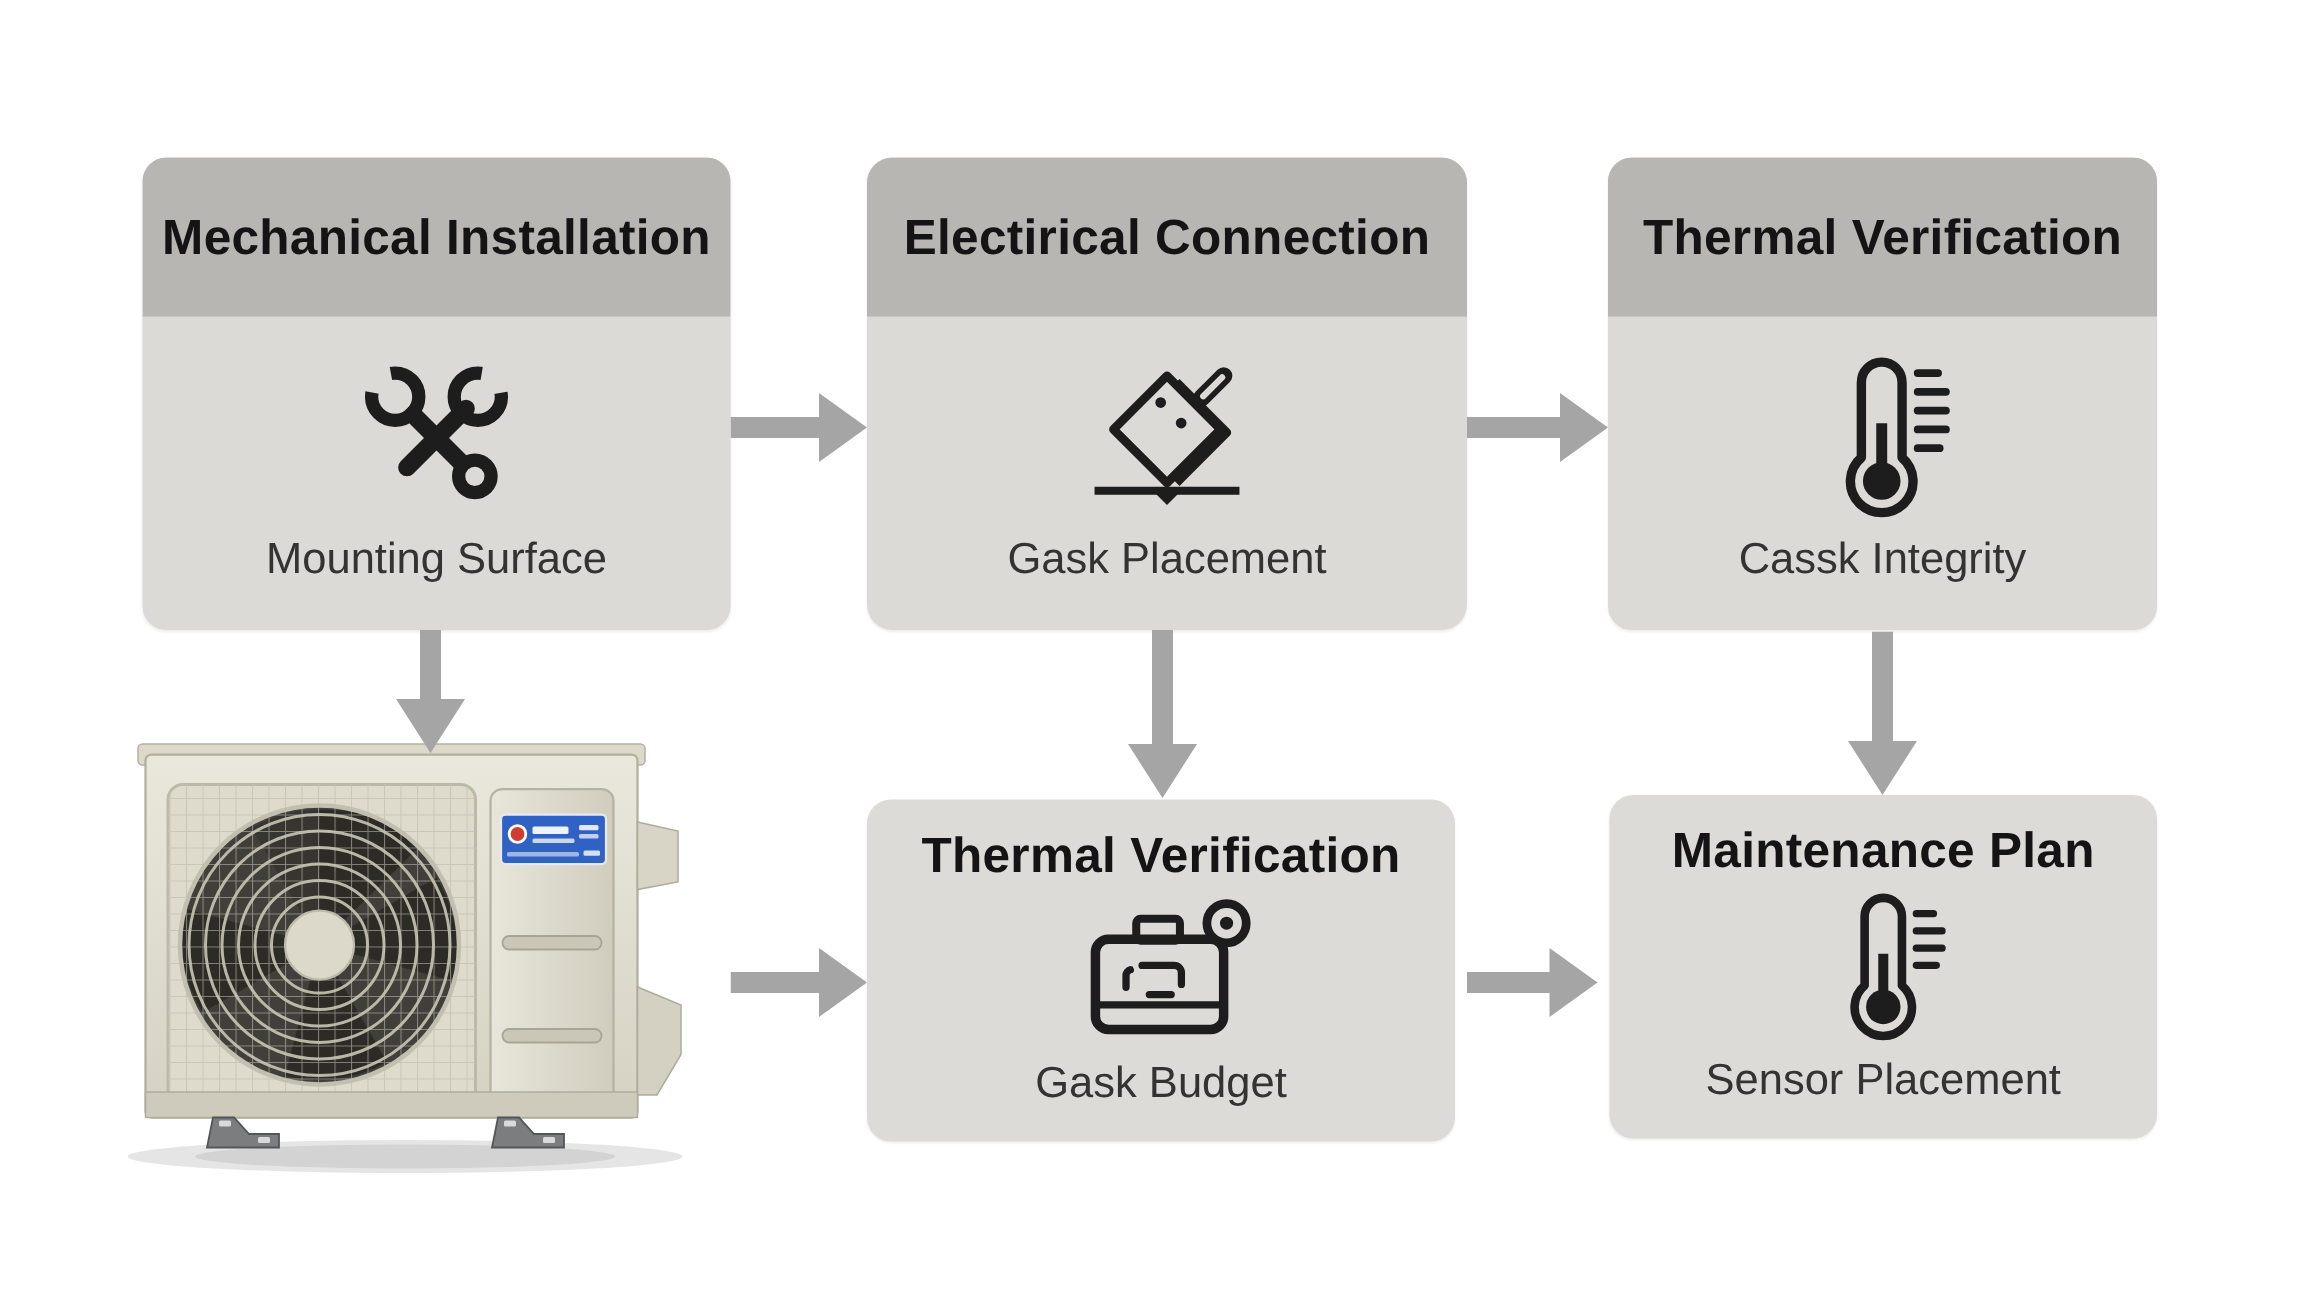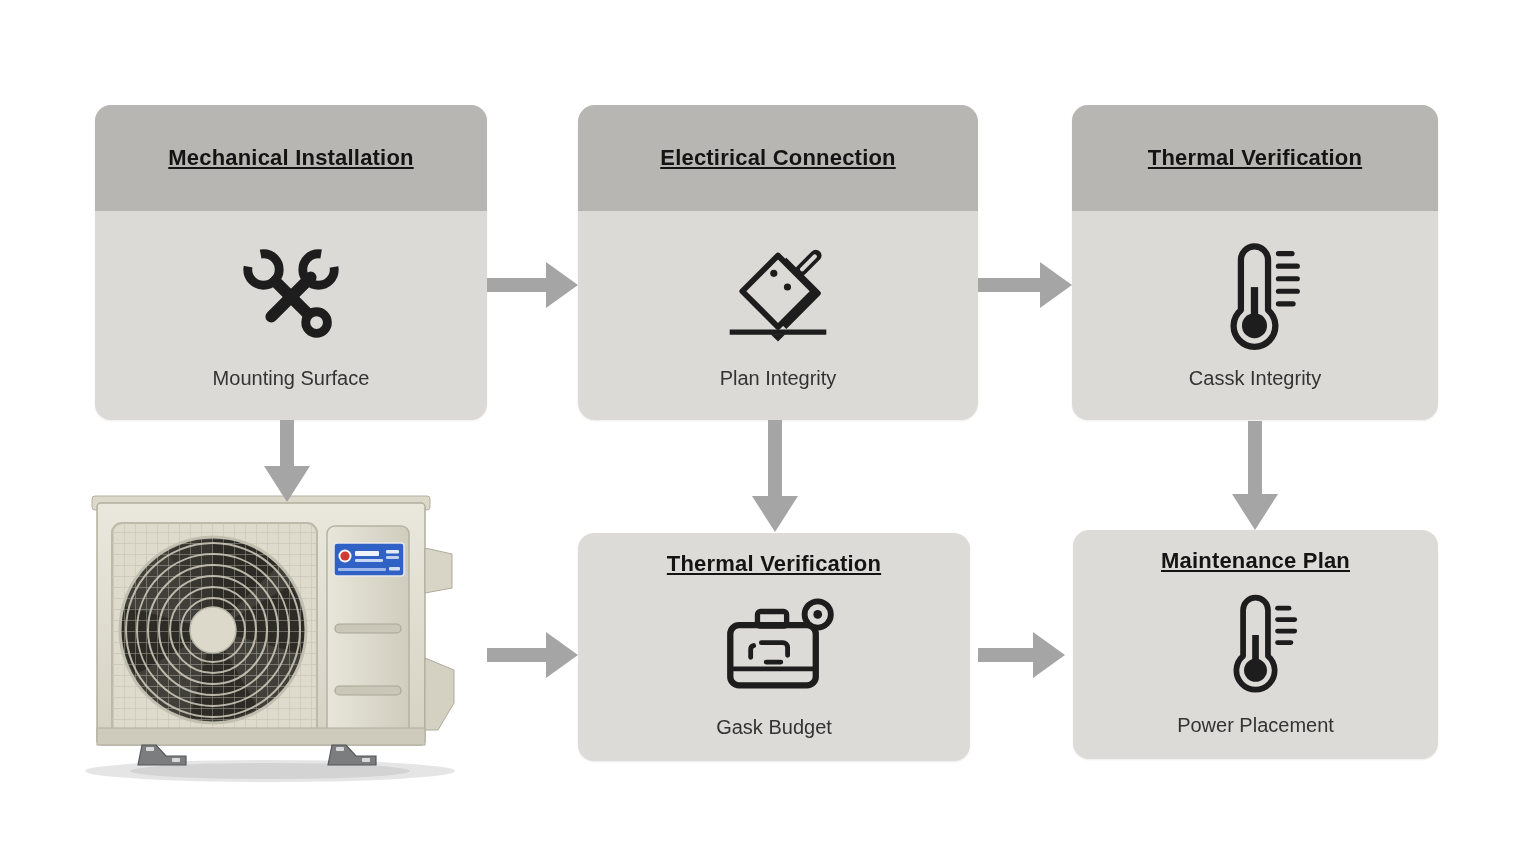--- a/index.html
+++ b/index.html
@@ -8,33 +8,33 @@
     font-family:"Liberation Sans","DejaVu Sans",sans-serif;
   }
   .node{
     position:absolute;border-radius:16px;overflow:hidden;
     background:#dbdad7;box-shadow:0 1px 2px rgba(0,0,0,0.08);
   }
   .node-header{
     height:106px;background:#b8b6b3;display:flex;align-items:center;justify-content:center;
   }
   .node-title{
-    font-weight:bold;font-size:22px;color:#141414;letter-spacing:0.2px;white-space:nowrap;text-decoration:underline;
+    font-weight:bold;font-size:33px;color:#141414;letter-spacing:0.2px;white-space:nowrap;
   }
   .node-body{
     display:flex;flex-direction:column;align-items:center;justify-content:space-between;
     padding:16px 10px 30px 10px;box-sizing:border-box;
   }
   .top-node .node-body{height:209px;}
   .plain-node{
     display:flex;flex-direction:column;align-items:center;justify-content:space-between;
     padding:18px 10px 22px 10px;box-sizing:border-box;background:#dcdbd8;
   }
   .node-label{
-    font-size:20px;color:#333331;white-space:nowrap;
+    font-size:29px;color:#333331;white-space:nowrap;
   }
   .arrow{position:absolute;}
   .arrow polygon{fill:#a5a5a5;}
   .icon-wrap{display:flex;align-items:center;justify-content:center;flex:1;}
 </style>
 </head>
 <body>
 
 <div class="canvas">
 
@@ -73,21 +73,21 @@
             <path d="M66 12 L98 44 L66 76" stroke-width="5.5"></path>
           </g>
           <circle cx="56" cy="25" r="3.4" fill="#1d1d1d"></circle>
           <circle cx="69" cy="38" r="3.4" fill="#1d1d1d"></circle>
           <line x1="82" y1="22" x2="96" y2="8" stroke="#1d1d1d" stroke-width="11" stroke-linecap="round"></line>
           <line x1="83" y1="21" x2="95" y2="9" stroke="#dbdad7" stroke-width="4" stroke-linecap="round"></line>
           <line x1="14" y1="81" x2="106" y2="81" stroke="#1d1d1d" stroke-width="5"></line>
           <polygon points="53,83 60,90 67,83" fill="#1d1d1d"></polygon>
         </svg>
       </div>
-      <span class="node-label">Plan Integrity</span>
+      <span class="node-label">Gask Placement</span>
     </div>
   </div>
 
   <div class="node top-node" style="left:1072px;top:105px;width:366px;height:315px;">
     <div class="node-header">
       <span class="node-title">Thermal Verification</span>
     </div>
     <div class="node-body">
       <div class="icon-wrap">
         <svg width="100" height="120" viewBox="0 0 95 115">
@@ -221,21 +221,21 @@
         <line x1="47" y1="48" x2="47" y2="84" stroke="#1d1d1d" stroke-width="7"></line>
         <circle cx="47" cy="85" r="12" fill="#1d1d1d"></circle>
         <g stroke="#1d1d1d" stroke-width="5" stroke-linecap="round">
           <line x1="70" y1="20" x2="82" y2="20"></line>
           <line x1="70" y1="32" x2="88" y2="32"></line>
           <line x1="70" y1="44" x2="88" y2="44"></line>
           <line x1="70" y1="56" x2="84" y2="56"></line>
         </g>
       </svg>
     </div>
-    <span class="node-label">Power Placement</span>
+    <span class="node-label">Sensor Placement</span>
   </div>
 
   <svg class="arrow" style="left:487px;top:262px;" width="91" height="46">
     <polygon points="0,16 59,16 59,0 91,23 59,46 59,30 0,30"></polygon>
   </svg>
 
   <svg class="arrow" style="left:978px;top:262px;" width="94" height="46">
     <polygon points="0,16 62,16 62,0 94,23 62,46 62,30 0,30"></polygon>
   </svg>
 

